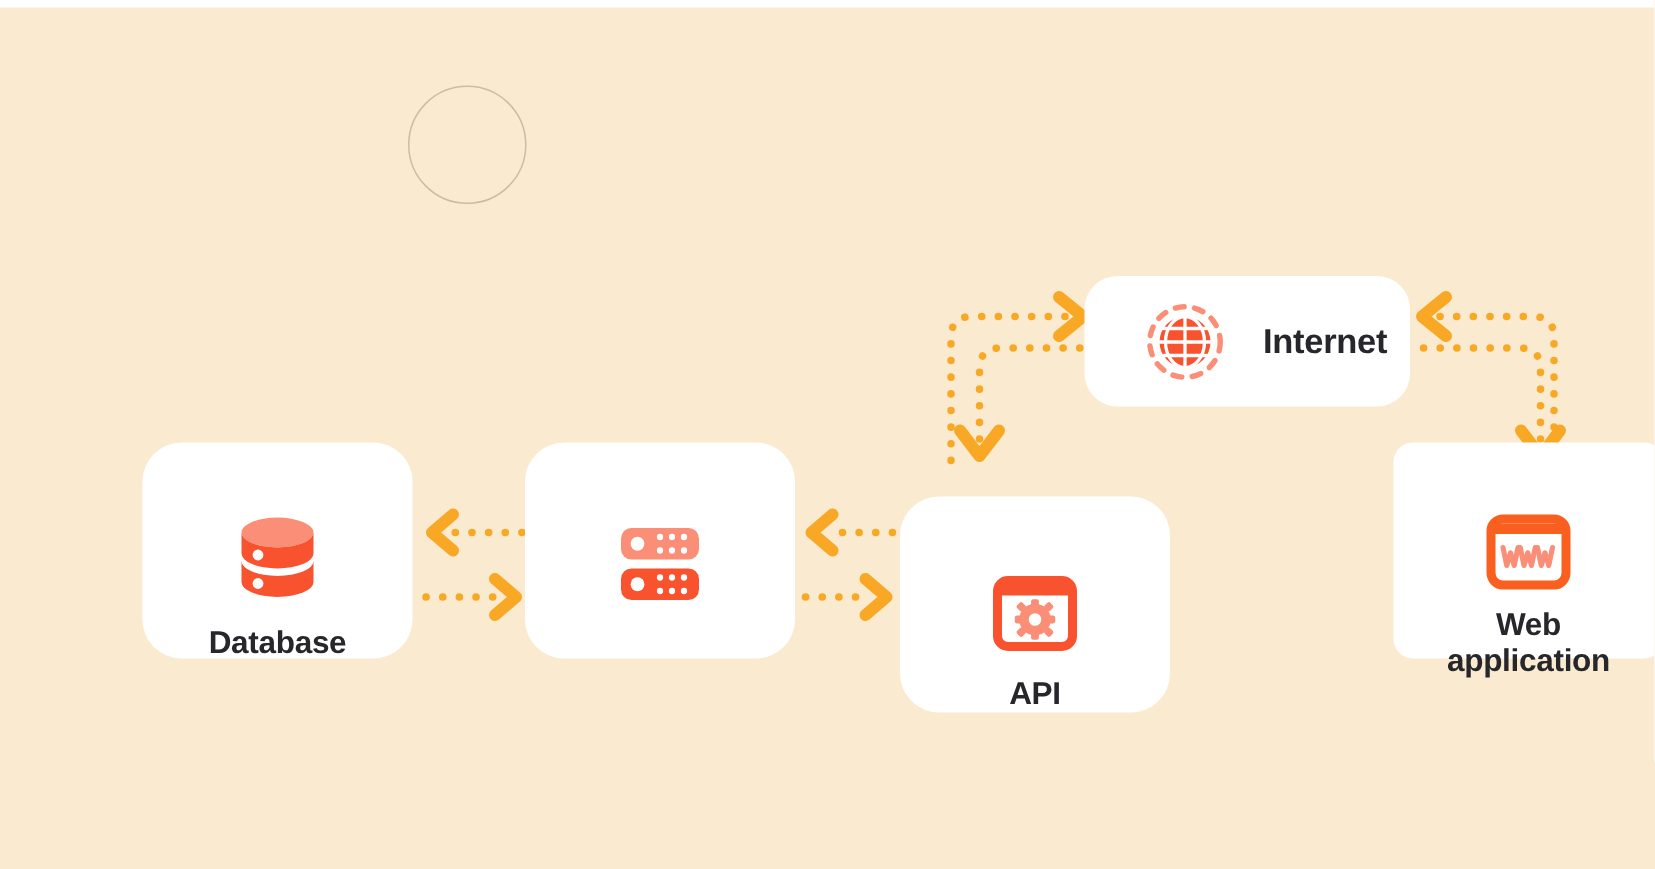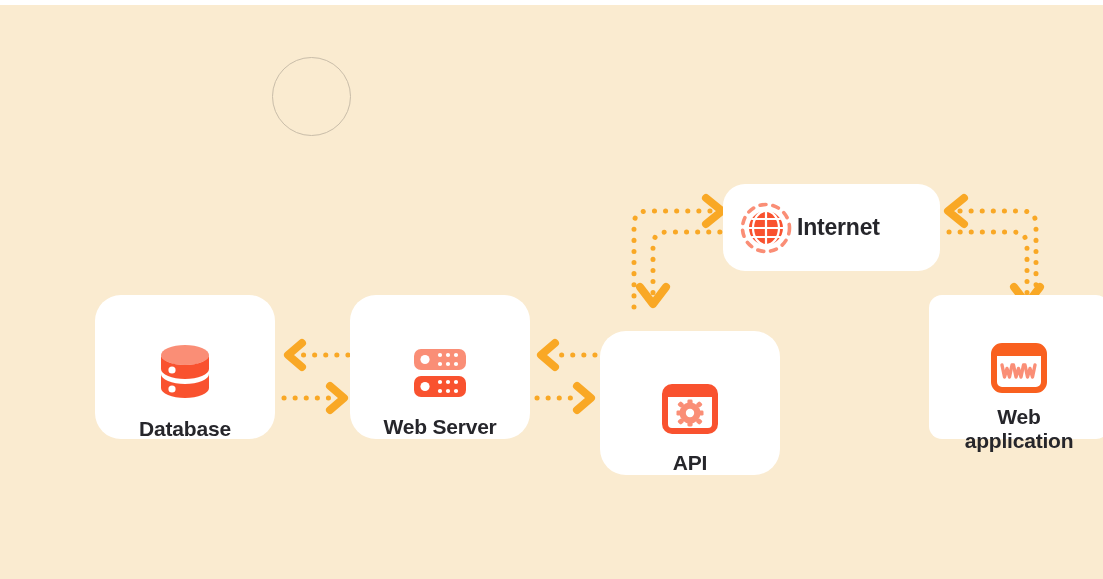--- a/index.html
+++ b/index.html
@@ -82,22 +82,22 @@
 
   
   #card-internet {
     left: 723px;
     top: 184px;
     width: 217px;
     height: 87px;
     border-radius: 22px;
     display: flex;
     align-items: center;
-    padding-left: 16px;
-    gap: 4px;
+    padding-left: 40px;
+    gap: 25px;
   }
   #card-internet .label {
     margin-top: 0;
     font-size: 23px;
     font-weight: 700;
     color: #26262b;
     letter-spacing: -0.2px;
   }
 
   
@@ -197,21 +197,20 @@
         <rect x="3" y="32" width="52" height="21" rx="7" fill="#f9522f"></rect>
         <circle cx="14" cy="42.5" r="4.6" fill="#ffffff"></circle>
         <circle cx="29" cy="38" r="2.1" fill="#ffffff"></circle>
         <circle cx="37" cy="38" r="2.1" fill="#ffffff"></circle>
         <circle cx="45" cy="38" r="2.1" fill="#ffffff"></circle>
         <circle cx="29" cy="47" r="2.1" fill="#ffffff"></circle>
         <circle cx="37" cy="47" r="2.1" fill="#ffffff"></circle>
         <circle cx="45" cy="47" r="2.1" fill="#ffffff"></circle>
       </svg>
     </div>
-    <div class="label">Web Server</div>
   </div>
 
   <div class="card node" id="card-api">
     <div class="icon-wrap">
       <svg width="56" height="50" viewBox="0 0 56 50">
         <rect x="3" y="3" width="50" height="44" rx="7" fill="none" stroke="#f9522f" stroke-width="6"></rect>
         <path d="M6 6 H50 a3 3 0 0 1 3 3 V13 H3 V9 a3 3 0 0 1 3 -3 z" fill="#f9522f"></path>
         <g fill="#fa8e76" transform="translate(28,29)">
           <circle r="10.5"></circle>
           <rect x="-2.6" y="-13.5" width="5.2" height="5" rx="1.4"></rect>

